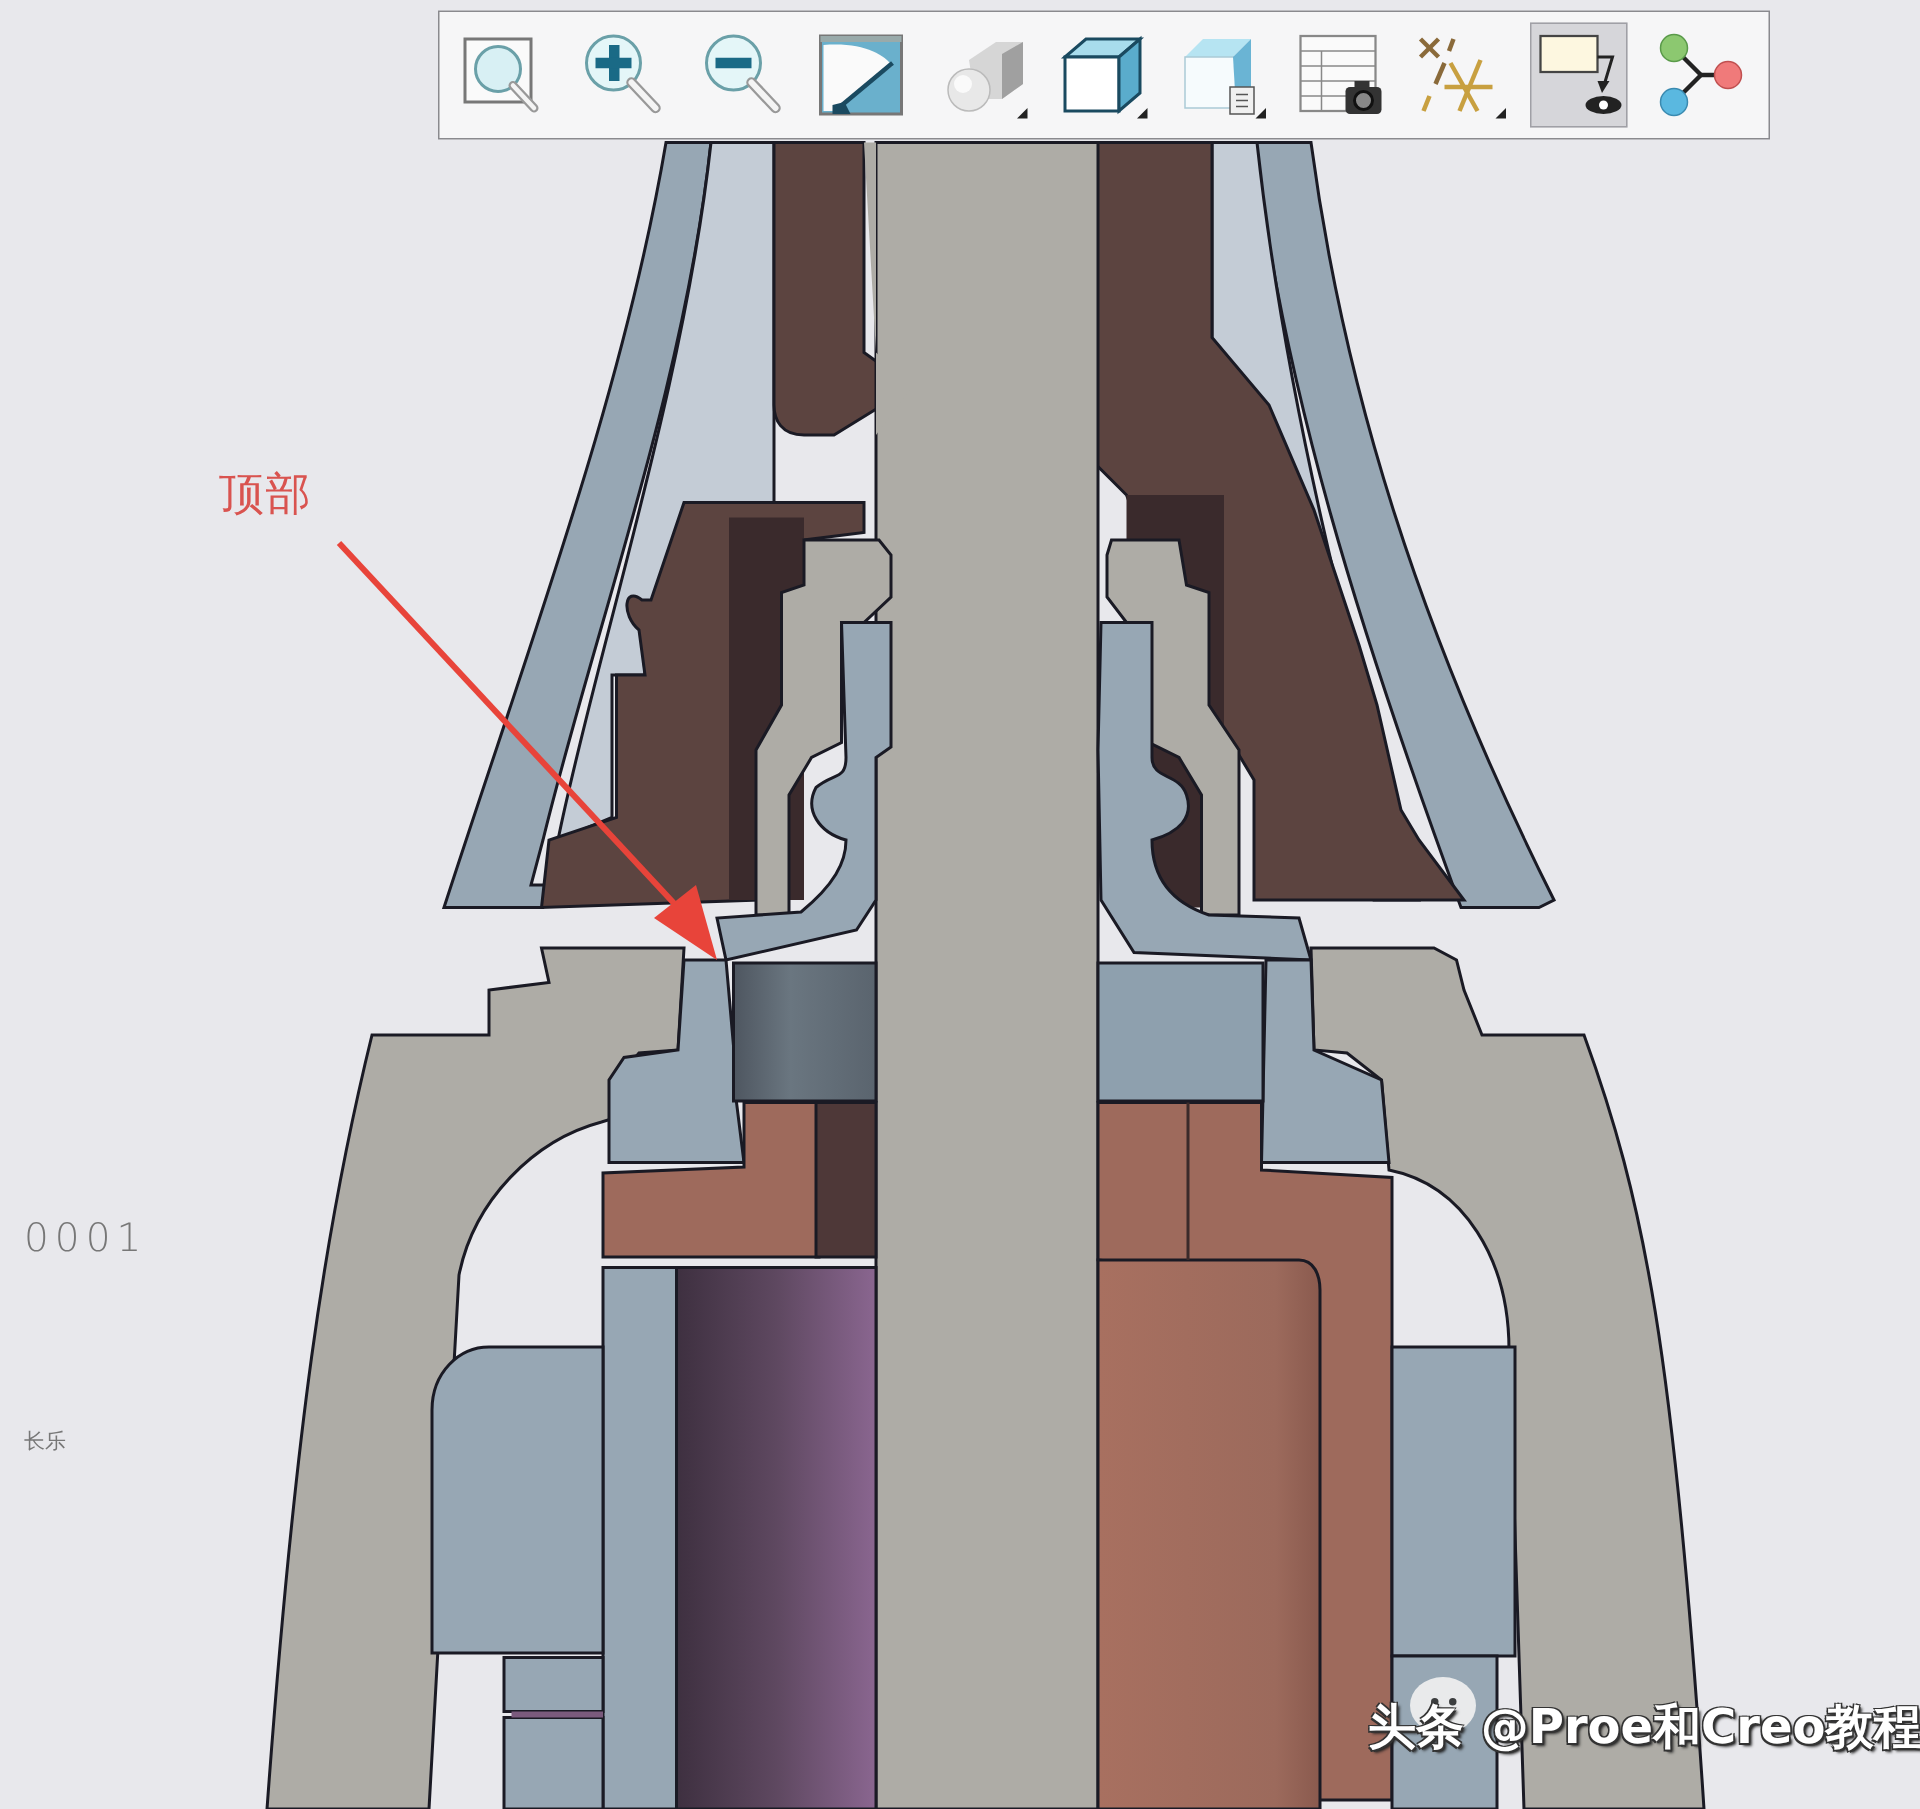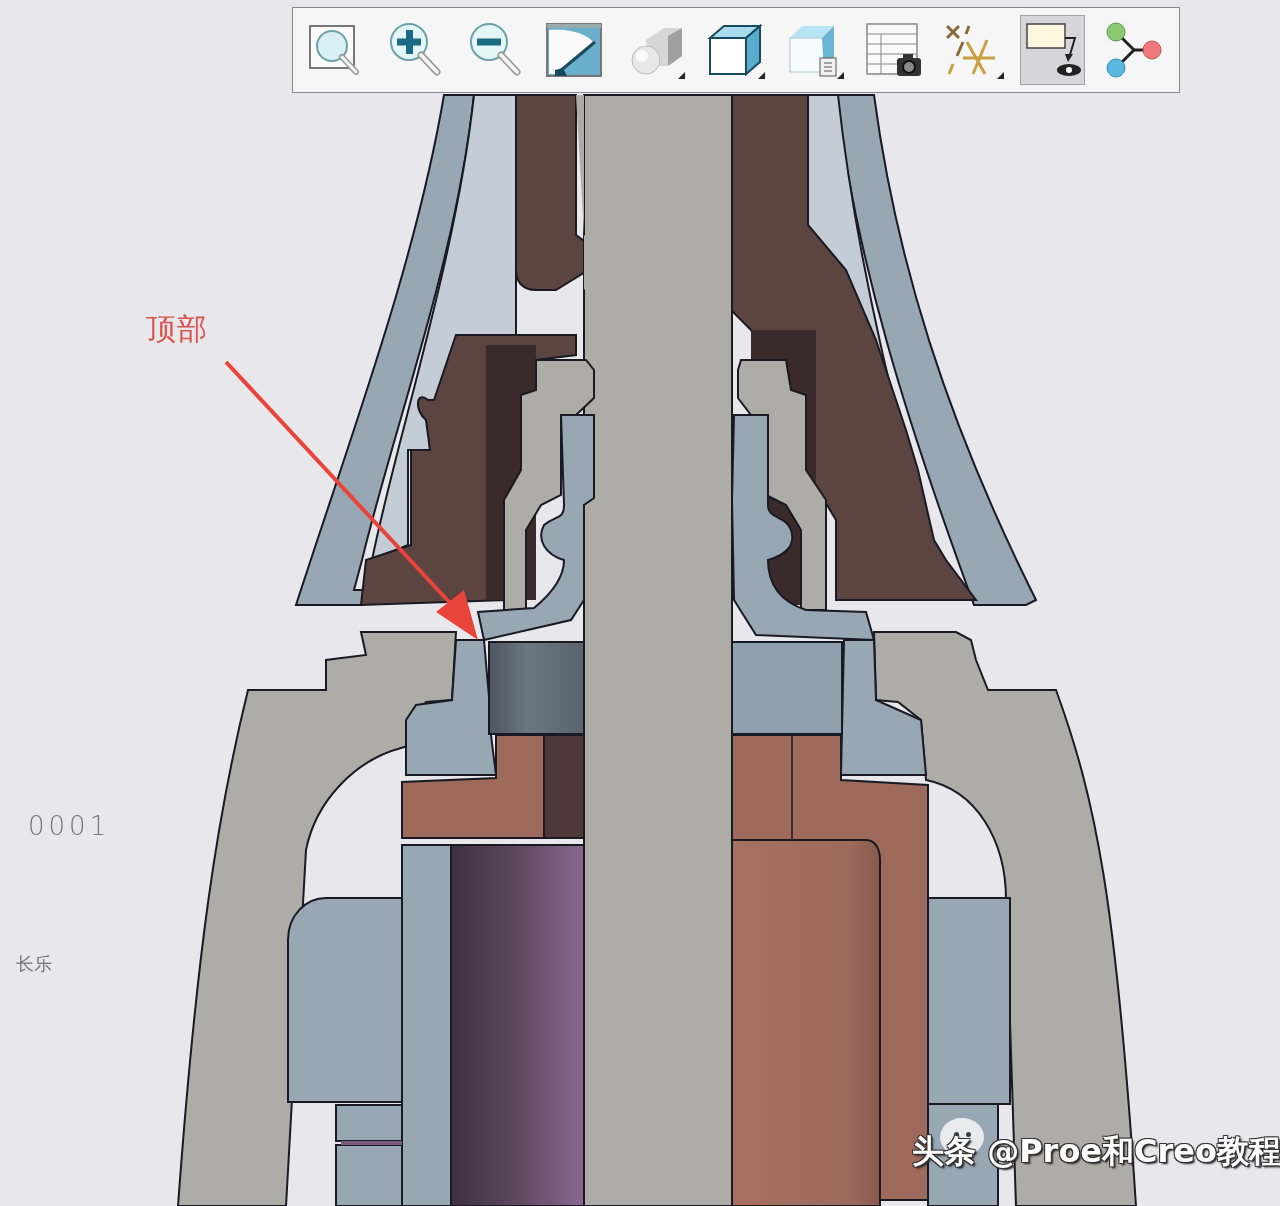--- a/index.html
+++ b/index.html
@@ -24,22 +24,22 @@
   .tb-btn svg { position: static; }
   .caret {
     position: absolute; right: 2px; bottom: 6px; width: 0; height: 0;
     border-left: 7px solid transparent; border-bottom: 7px solid #222;
   }
   .annot {
     position: absolute; left: 130px; top: 309px; color: #d9534f;
     font-family: "DejaVu Serif", serif; font-size: 30px; letter-spacing: 1px;
   }
   .side-text { position: absolute; color: #777; font-family: "DejaVu Sans", sans-serif; }
-  .side1 { left: 0; top: 811px; font-size: 26px; letter-spacing: 4px; font-weight: 300; margin-left: 12px; }
-  .side2 { left: 0; top: 952px; font-size: 18px; }
+  .side1 { left: 0; top: 811px; font-size: 26px; letter-spacing: 4px; font-weight: 300; }
+  .side2 { left: 0; top: 952px; font-size: 14px; }
   .watermark {
     position: absolute; left: 888px; top: 1130px; font-size: 32px; color: #fff;
     font-family: "DejaVu Sans", sans-serif; font-weight: bold;
     text-shadow: -1px -1px 0 #333, 1px -1px 0 #333, -1px 1px 0 #333, 1px 1px 0 #333, 2px 2px 2px #222;
     white-space: nowrap;
     margin-left: 24px;
   }
   .wm-logo {
     position: absolute; left: 940px; top: 1118px; width: 44px; height: 38px;
     background: #f2f2f2; border-radius: 50%; opacity: 0.9;

